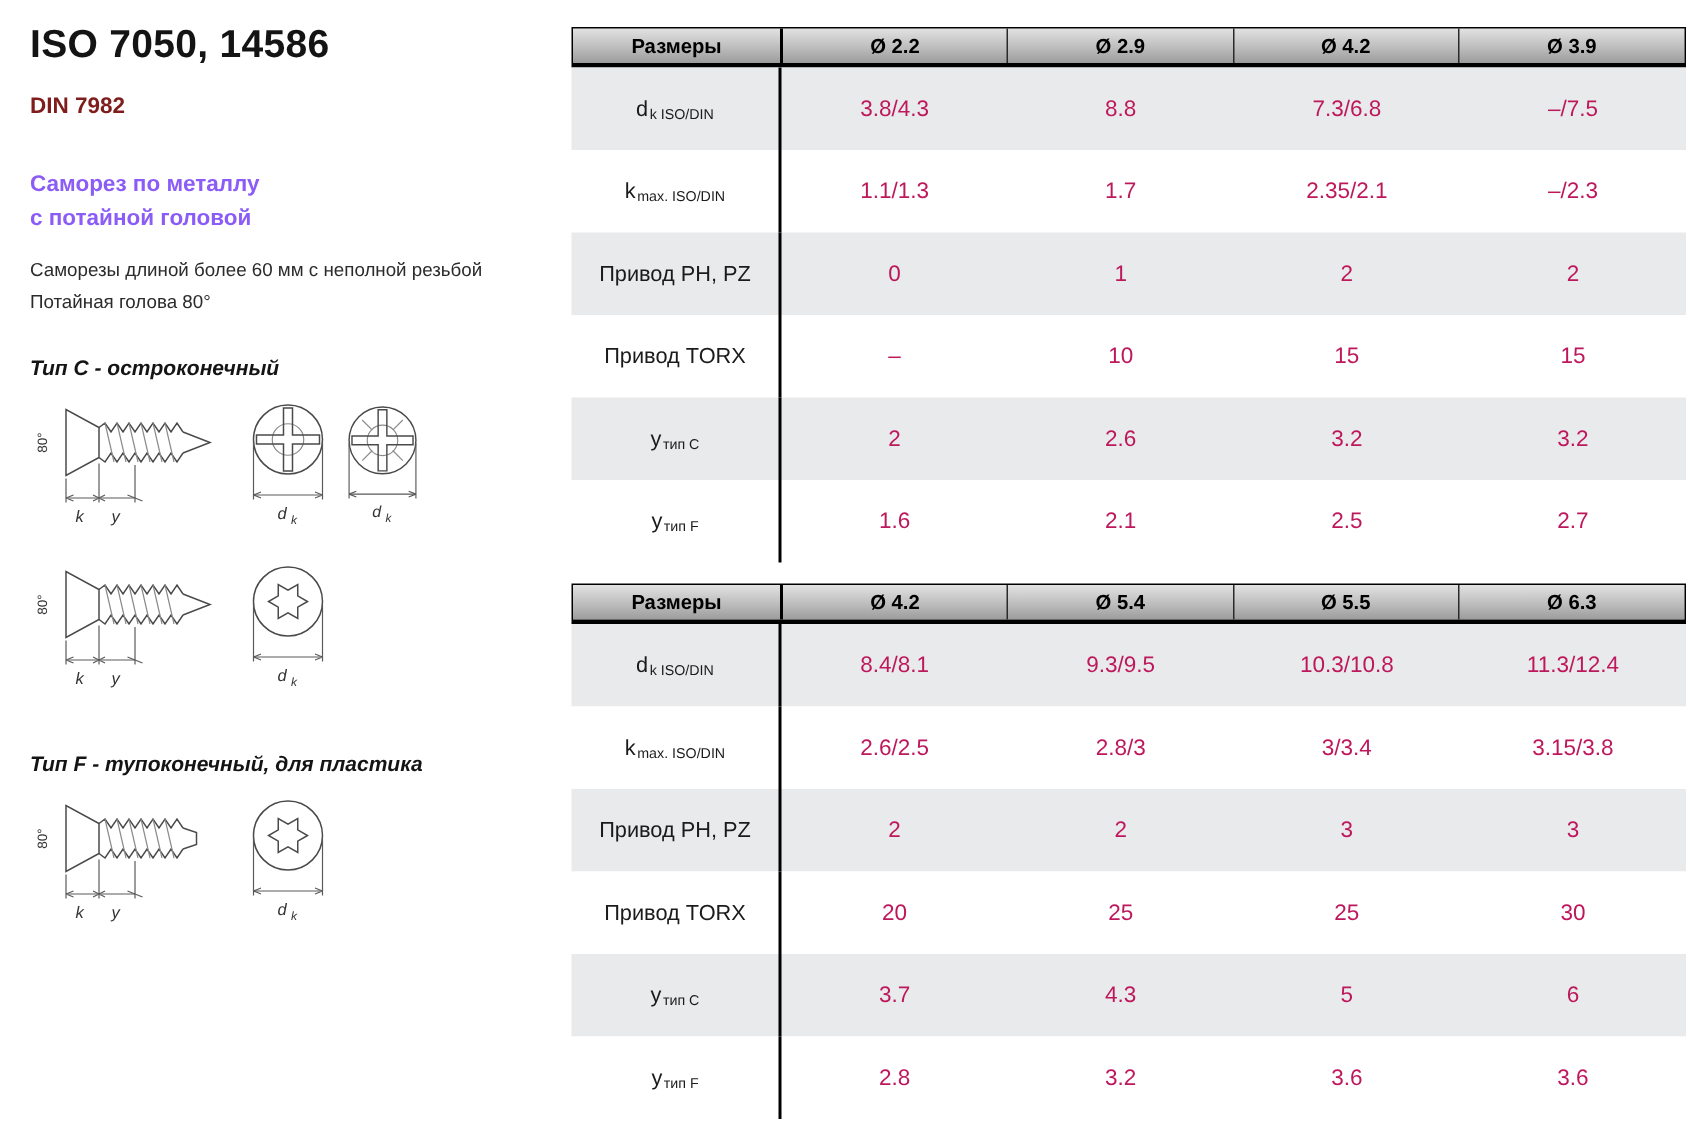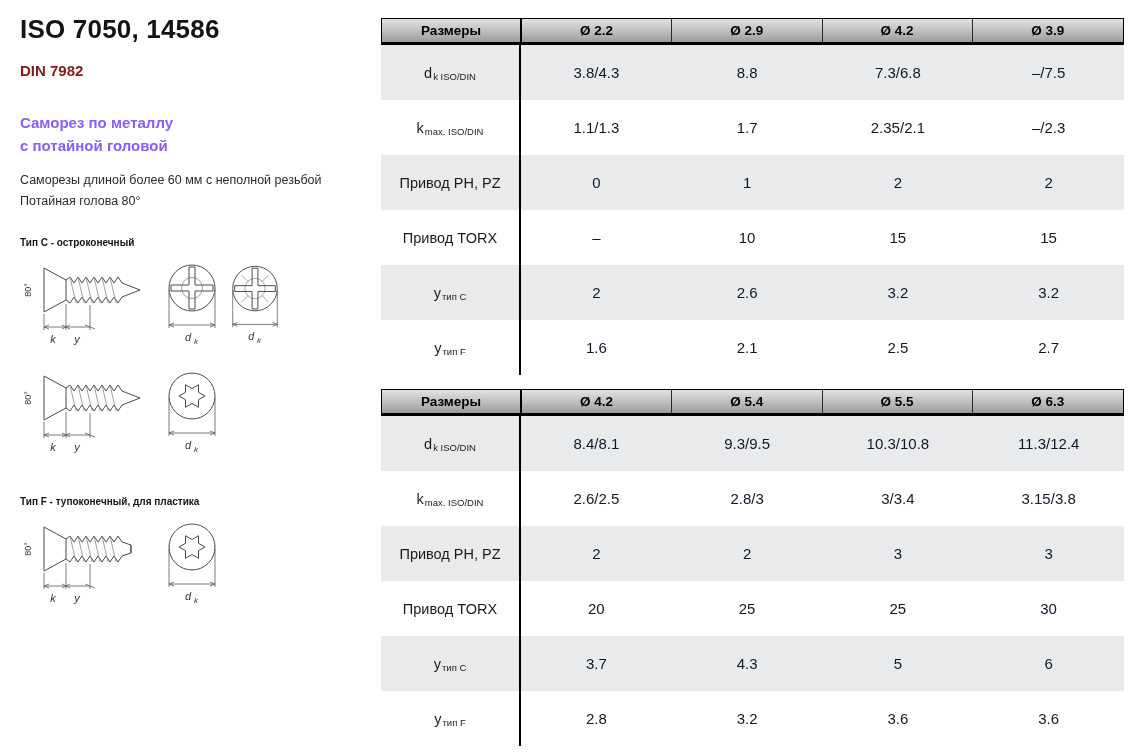--- a/index.html
+++ b/index.html
@@ -6,21 +6,21 @@
   html,body { background:#fff; }
   body { font-family:"Liberation Sans", sans-serif; color:#1b1b1b; }
   .page { position:relative; width:1133px; height:753px; background:#fff; overflow:hidden; }
 
   
   .left { position:absolute; left:20px; top:14px; width:352px; }
   .title { font-size:26px; font-weight:700; color:#141414; letter-spacing:.2px; }
   .std { font-size:15px; font-weight:700; color:#7f1d1d; margin-top:17px; }
   .prodname { margin-top:33px; font-size:15px; font-weight:700; line-height:1.5; color:#8b5cf6; }
   .desc { margin-top:13px; font-size:12.5px; line-height:1.65; color:#2b2b2b; }
-  .typelabel { margin-top:26px; font-size:10px; font-weight:700; color:#141414; }
+  .typelabel { margin-top:26px; font-size:14px; font-weight:700; color:#141414;font-style:italic; }
   .typelabel.f { margin-top:32px; }
   .drawrow { display:flex; align-items:flex-start; margin-top:8px; }
   .drawrow svg { display:block; }
   .tech { stroke:#4a4a4a; fill:none; stroke-width:1; }
   .tech-light { stroke:#8a8a8a; fill:none; stroke-width:.8; }
   .dim { stroke:#5a5a5a; fill:none; stroke-width:.8; }
   .dimtext { font-family:"Liberation Sans",sans-serif; font-size:11px; fill:#333; font-style:italic; }
   .dimtext-sm { font-family:"Liberation Sans",sans-serif; font-size:8px; fill:#333; font-style:italic; }
   .angtext { font-family:"Liberation Sans",sans-serif; font-size:9px; fill:#333; }
 
@@ -30,21 +30,21 @@
   .trow { display:grid; grid-template-columns:140px 1fr 1fr 1fr 1fr; }
   .thead { height:27px; border:1px solid #000; border-bottom:3px solid #000;
            background:linear-gradient(180deg,#e2e2e2 0%,#bdbdbd 55%,#9c9c9c 100%); }
   .thead .tcell { font-weight:700; font-size:13.5px; color:#000; border-right:1px solid #2a2a2a; }
   .thead .tcell:last-child { border-right:none;text-align:right; }
   .trow.body { height:55px; }
   .trow.alt { background:#e9eaeb; }
   .trow.plain { background:#ffffff; }
   .tcell { display:flex; align-items:center; justify-content:center; }
   .labelcol { border-right:2px solid #000 !important; }
-  .vcell { font-size:15px; color:#0f172a; }
+  .vcell { font-size:15px; color:#be185d; }
   .rowlabel { font-size:14.5px; color:#1b1b1b; }
   .lsub { font-size:9.5px; margin-left:1px; position:relative; top:4px; }
 </style>
 </head>
 <body>
 
 <div class="page">
 
   <aside class="left">
     <div class="title">ISO 7050, 14586</div>

